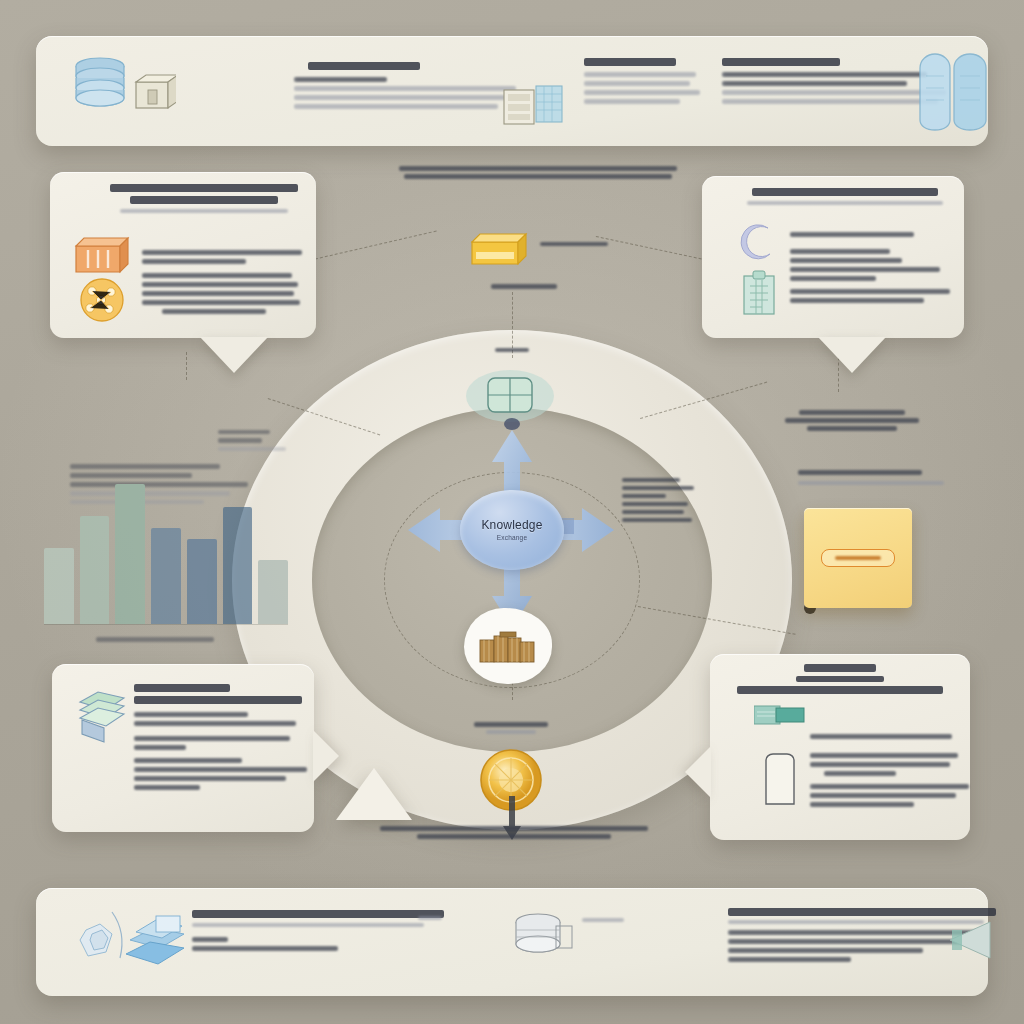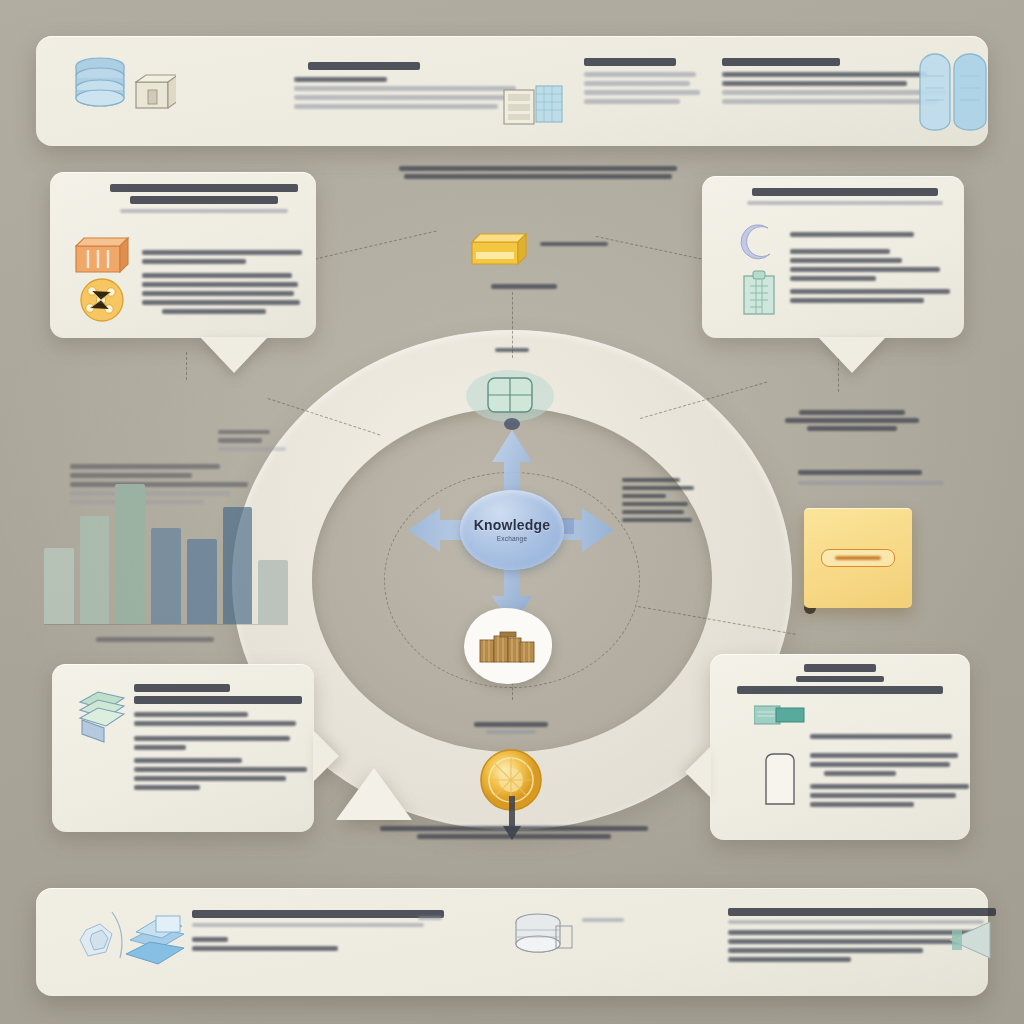--- a/index.html
+++ b/index.html
@@ -42,21 +42,21 @@
   .arrow{position:absolute;}
   .arrow svg{display:block;}
   .hub{
     position:absolute;left:50%;top:50%;transform:translate(-50%,-50%);
     width:104px;height:80px;border-radius:50%;
     background:radial-gradient(ellipse at 38% 28%, #cfdcf0 0%, #a8c0e2 52%, #90afd8 100%);
     box-shadow:0 3px 10px rgba(60,80,120,.30), inset 0 2px 6px rgba(255,255,255,.5);
     display:flex;flex-direction:column;align-items:center;justify-content:center;
     text-align:center;
   }
-  .hub-title{font-size:14px;font-weight:700;color:#2a3346;letter-spacing:.2px;line-height:1.05;
+  .hub-title{font-size:12px;font-weight:400;color:#2a3346;letter-spacing:.2px;line-height:1.05;
     text-shadow:0 1px 0 rgba(255,255,255,.35);}
   .hub-sub{font-size:6.5px;color:#46506a;margin-top:2px;letter-spacing:.2px;}
 
   
   .card{
     position:absolute;
     background:linear-gradient(160deg,#f4f1e8 0%,#eeebe1 60%,#e7e4d9 100%);
     border-radius:14px;
     box-shadow:0 8px 20px rgba(85,79,64,.26), inset 0 1px 0 rgba(255,255,255,.7);
   }

